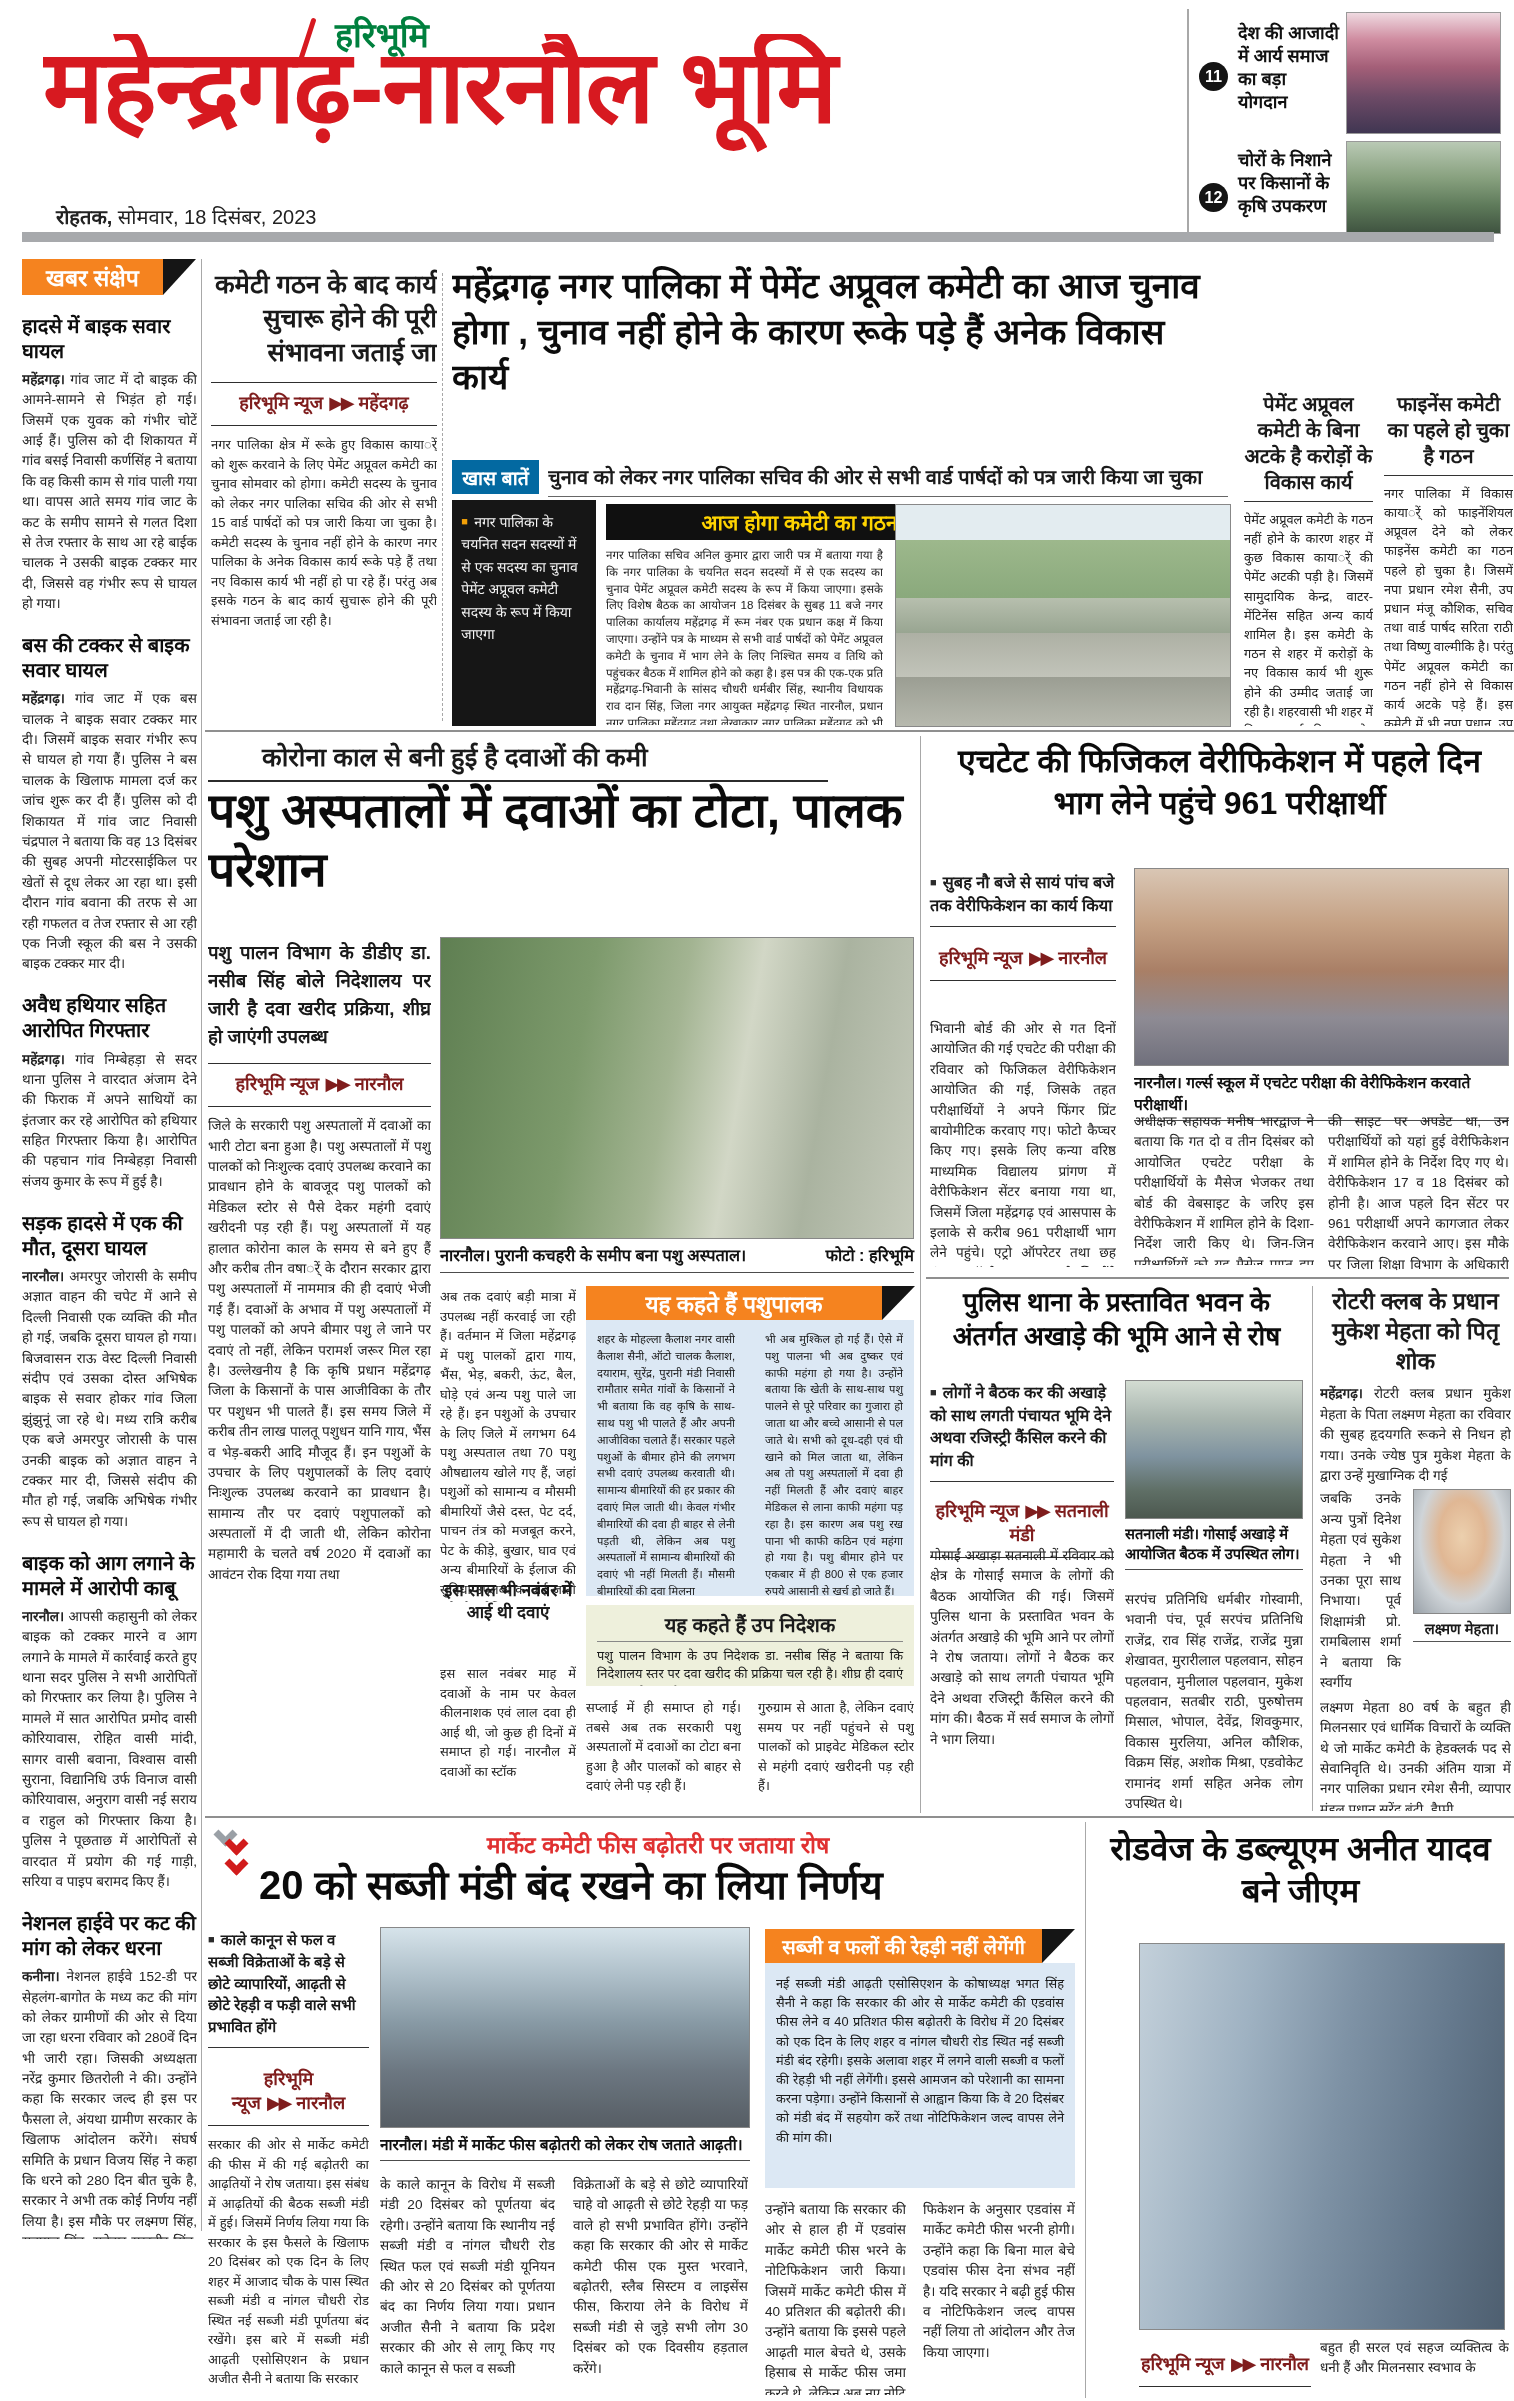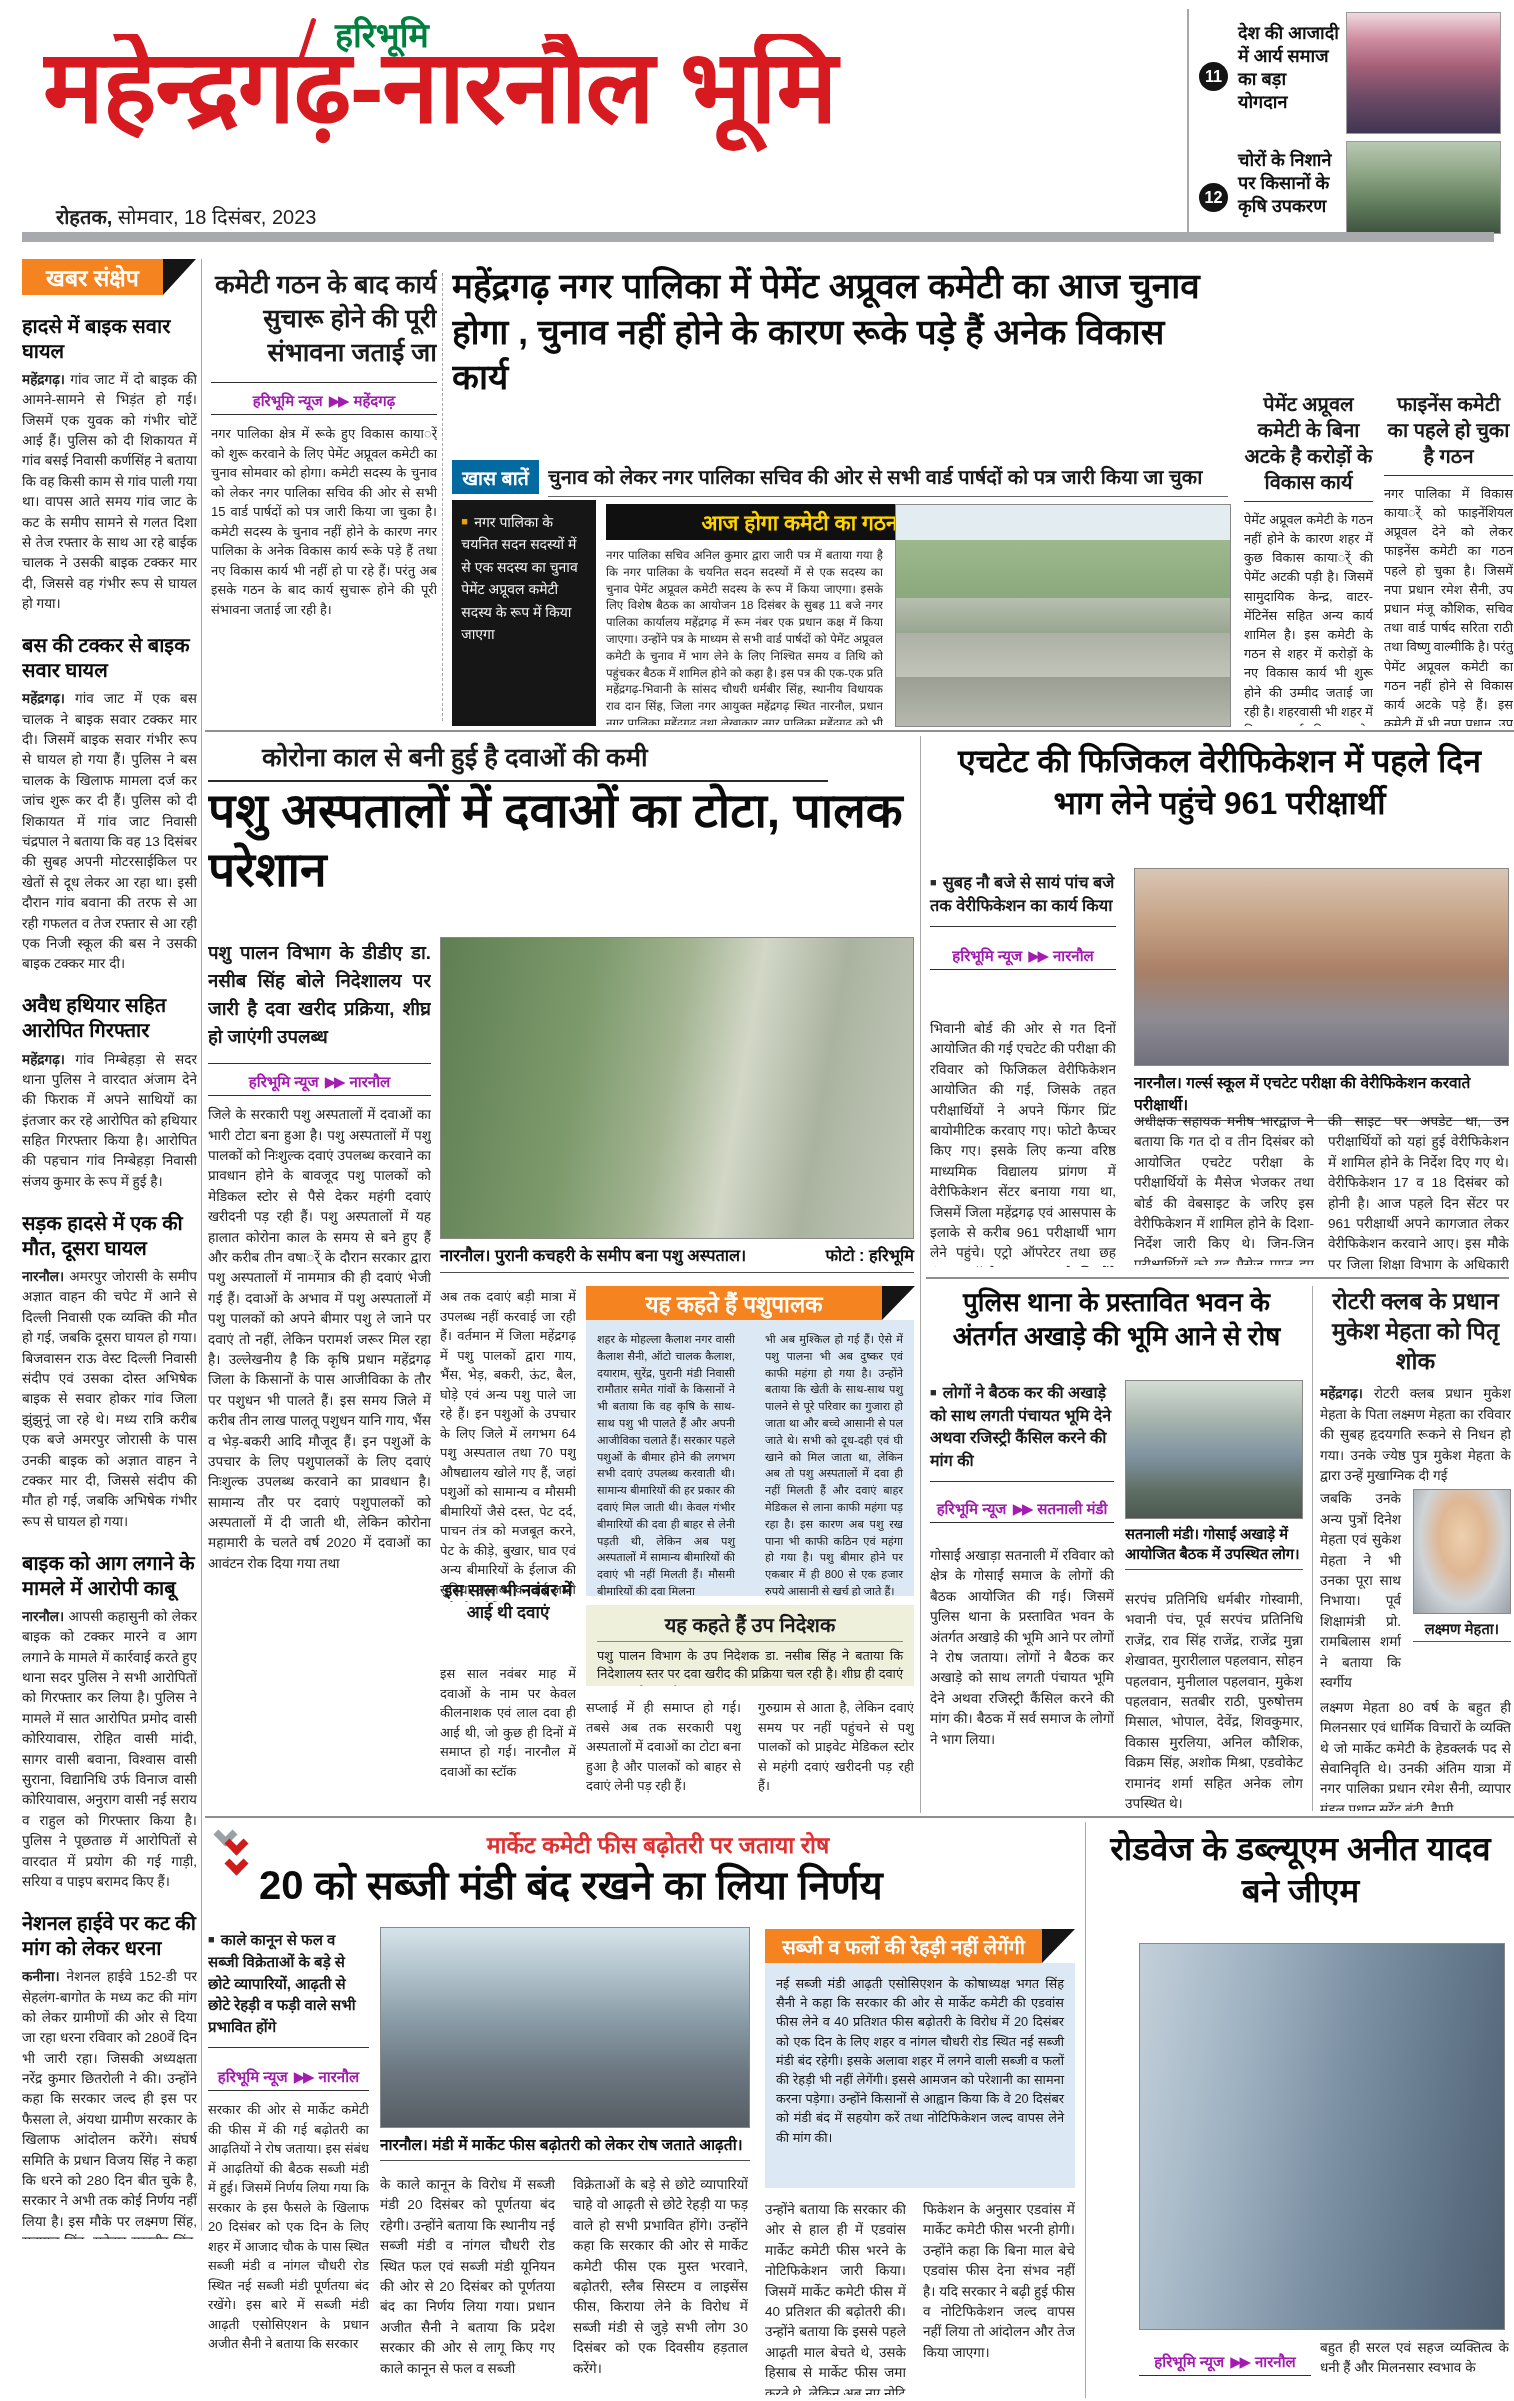--- a/index.html
+++ b/index.html
@@ -23,21 +23,21 @@
   .photo { display:block; }
 
   
   .flag { background:#f5831f; color:#fff; font-weight:bold; display:flex; align-items:center; justify-content:center; position:relative; }
   .fold { position:absolute; left:100%; top:0; width:0; height:0; }
 
   
   .brief h3 { font-size:20px; line-height:1.25; margin:18.6px 0 6.2px 0; color:#0d0d0d; }
   .brief p { font-size:13.6px; line-height:1.5; text-align:justify; color:#222; }
 
-  .byline { font-weight:bold; text-align:center; font-size:15px; padding:7px 0 4px 0; border-bottom:1.5px solid #2e2e2e; color:#a21caf; }
+  .byline { font-weight:bold; text-align:center; font-size:18px; padding:7px 0 11px 0; border-bottom:1.5px solid #2e2e2e; color:#7f1d1d; }
   .byline .arrs { margin:0 6.2px; letter-spacing:-2.3px; }
   .hr-top { border-top:1.5px solid #2e2e2e; }
 
   .sq { display:inline-block; font-size:11px; vertical-align:2.3px; margin-right:6.2px; }
   .sq-orange { color:#f2a007; }
   .sq-dark { color:#2b2b2b; }
 
   .body-txt { font-size:13.6px; line-height:1.5; color:#222; }
   .rule-h { background:#8f8f8f; }
   .rule-v { background:#a8a8a8; }

